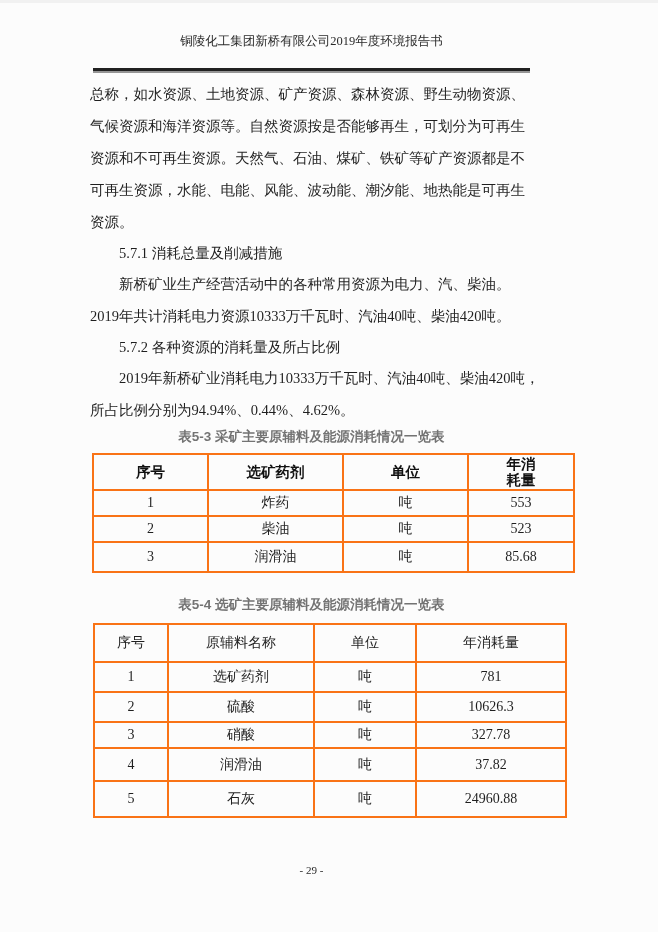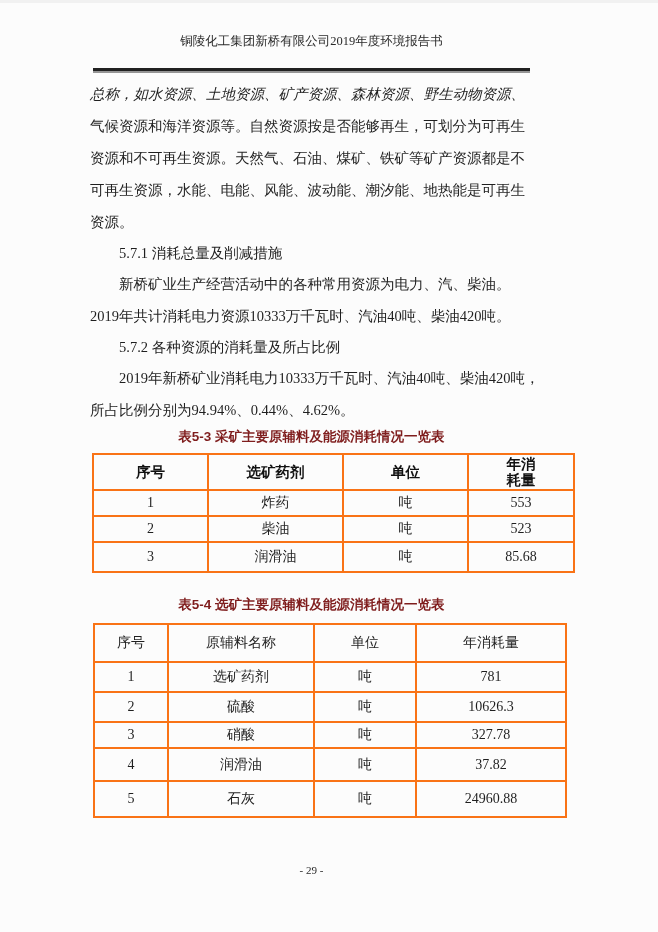--- a/index.html
+++ b/index.html
@@ -21,29 +21,29 @@
     margin:30px 0 16px 90px; width:443px; height:22px;
     text-align:center; font-size:12.5px; line-height:22px;
     color:#2a2a2a; white-space:nowrap;
   }
   .header-rule{
     margin:10px 0 0 93px; width:437px; height:3px;
     background:#212121;
     box-shadow:0 2px 0 rgba(130,130,130,0.85);
   }
   .content{ margin-left:90px; width:443px; font-size:14.5px; }
-  .content .first{ margin-top:7px;font-style:italic; }
+  .content .first{ margin-top:7px; }
   .line{ height:32px; line-height:32px; white-space:nowrap; }
   .heading{ height:30px; line-height:30px; white-space:nowrap; text-indent:2em; }
   .indent{ text-indent:2em; }
   .tbl-caption{
     margin-left:90px; width:443px; height:22px; line-height:22px;
     text-align:center; font-weight:bold; font-size:13.5px;
     font-family:"Liberation Sans","DejaVu Sans",sans-serif;
-    color:#7f1d1d; white-space:nowrap;
+    color:#737373; white-space:nowrap;
   }
   .cap53{ margin-top:0; }
   .cap54{ margin-top:21px; }
   table{ border-collapse:collapse; table-layout:fixed; }
   .t53{ margin:5px 0 0 92px; width:481px; }
   .t54{ margin:7px 0 0 93px; width:472px; }
   th,td{
     border:2px solid #f97316; text-align:center; vertical-align:middle;
     font-size:14px; padding:0; overflow:hidden; white-space:nowrap;
   }

